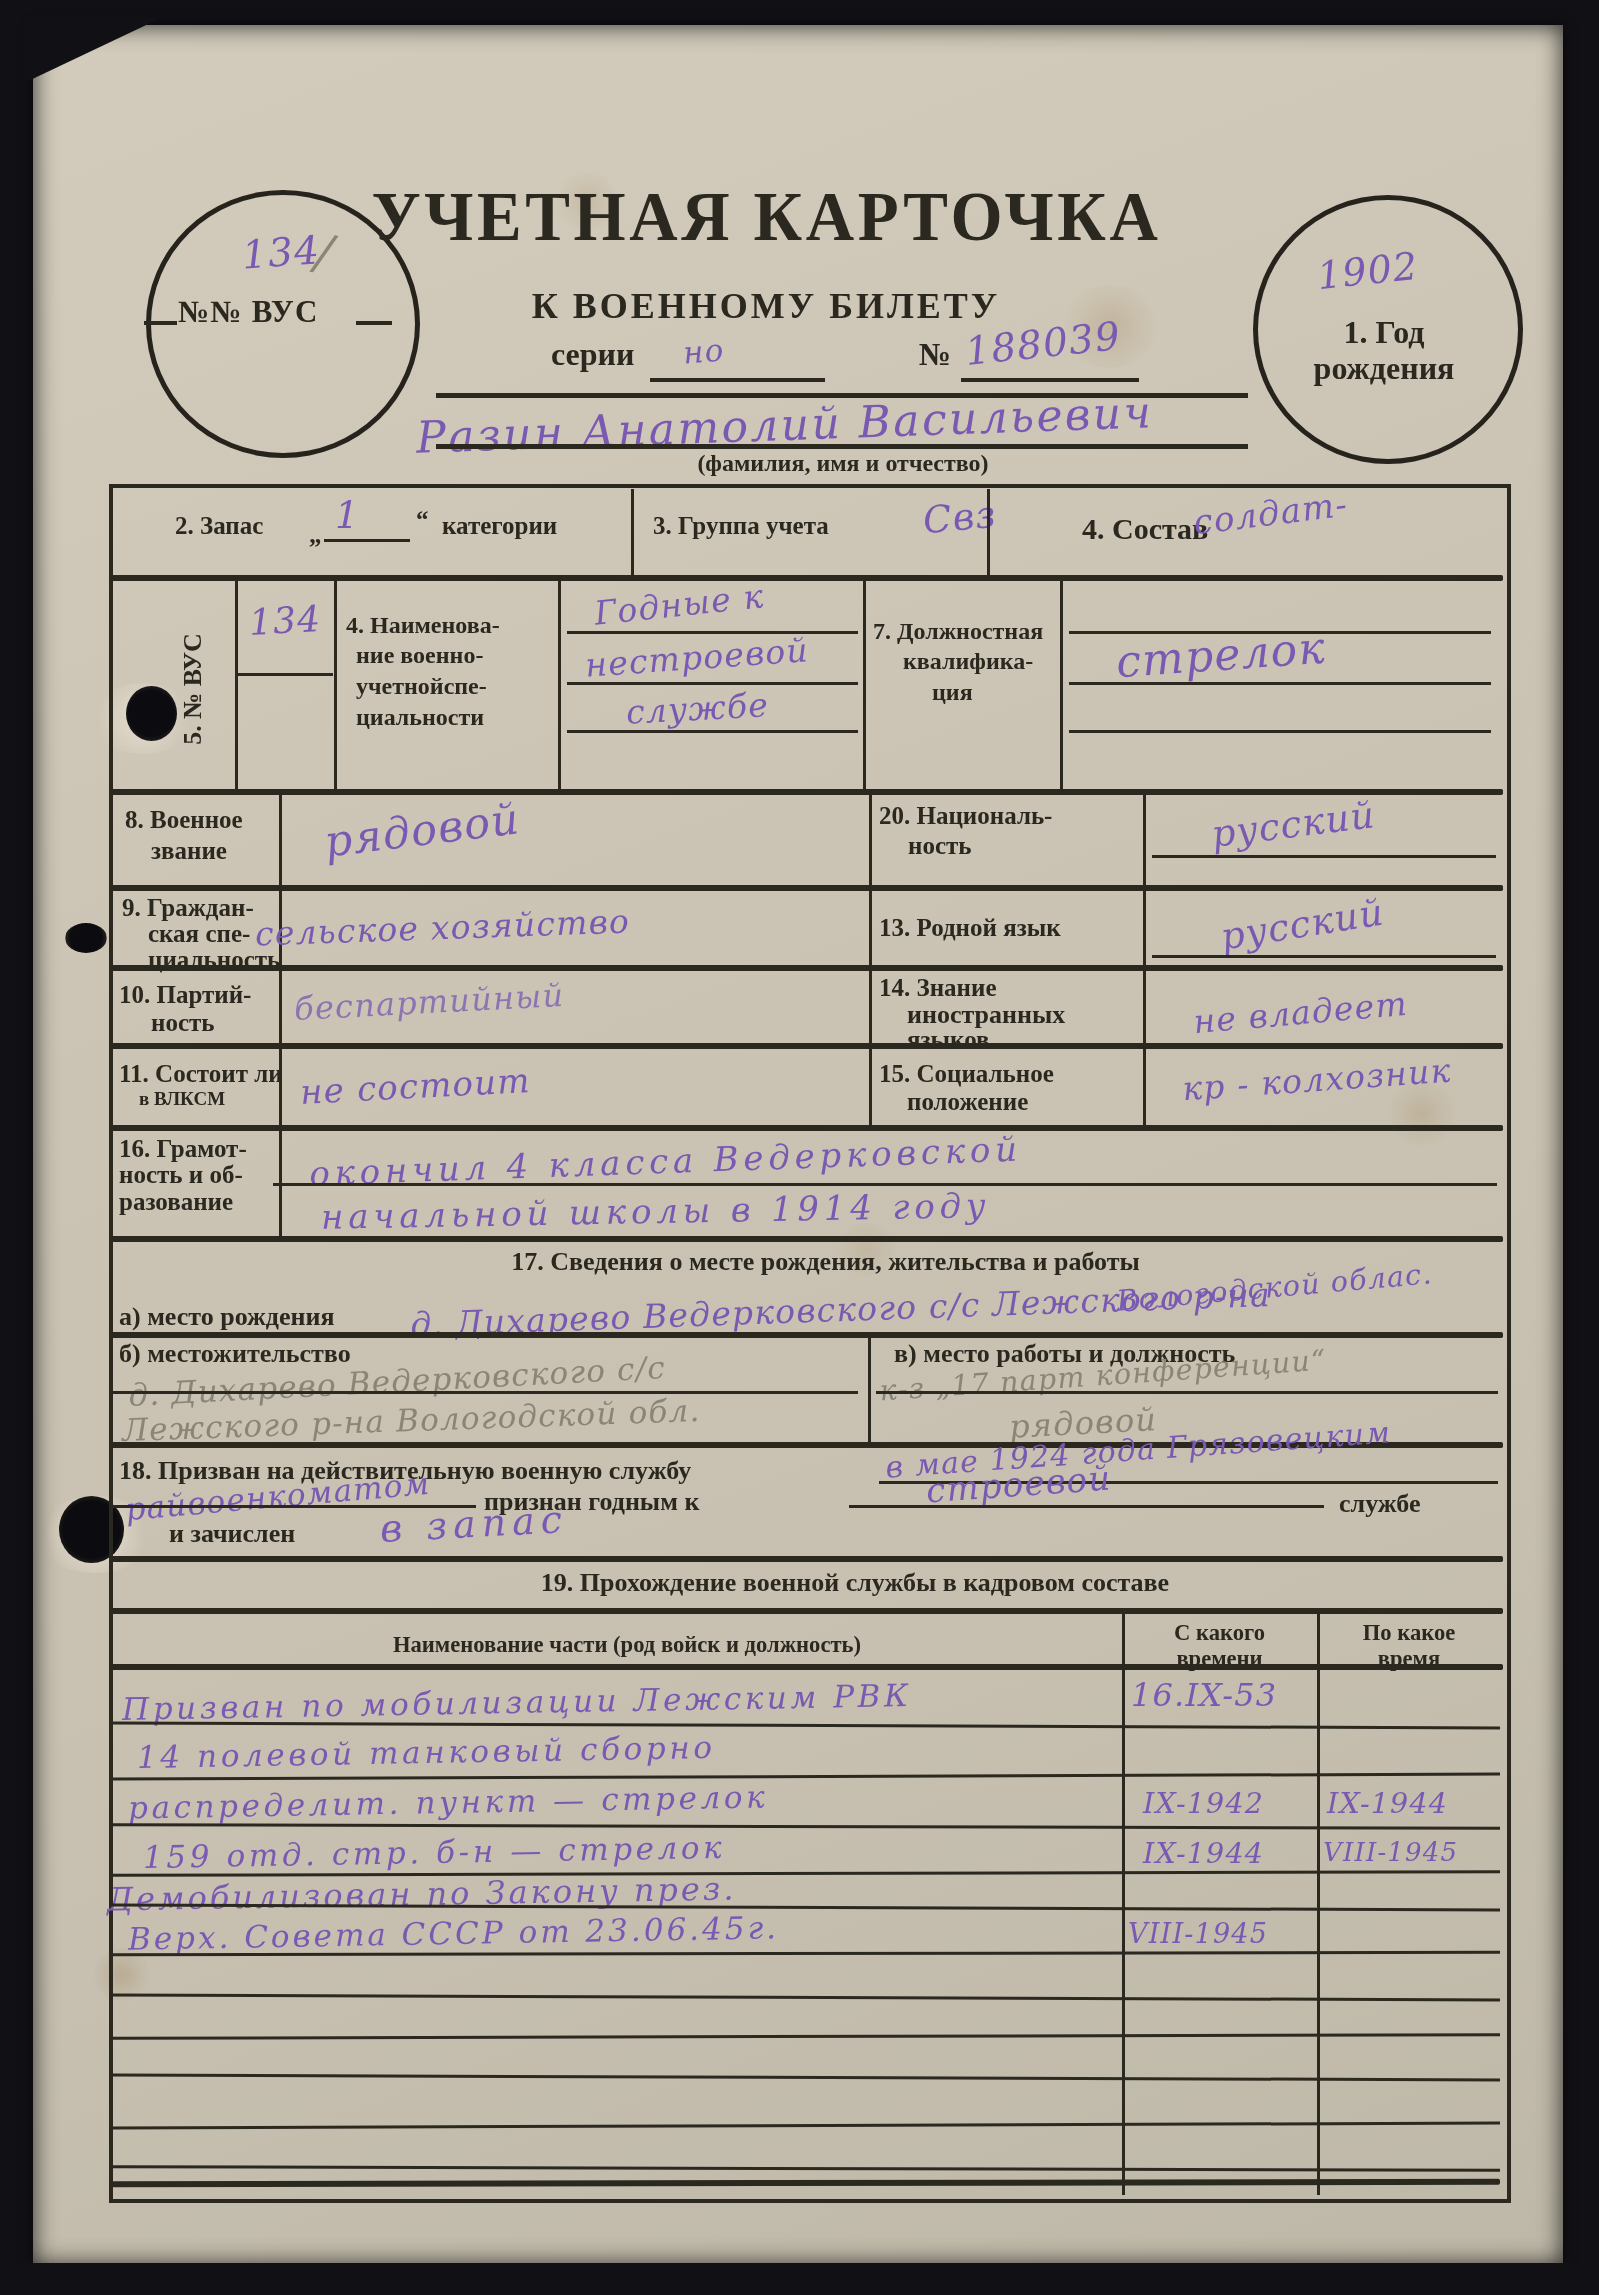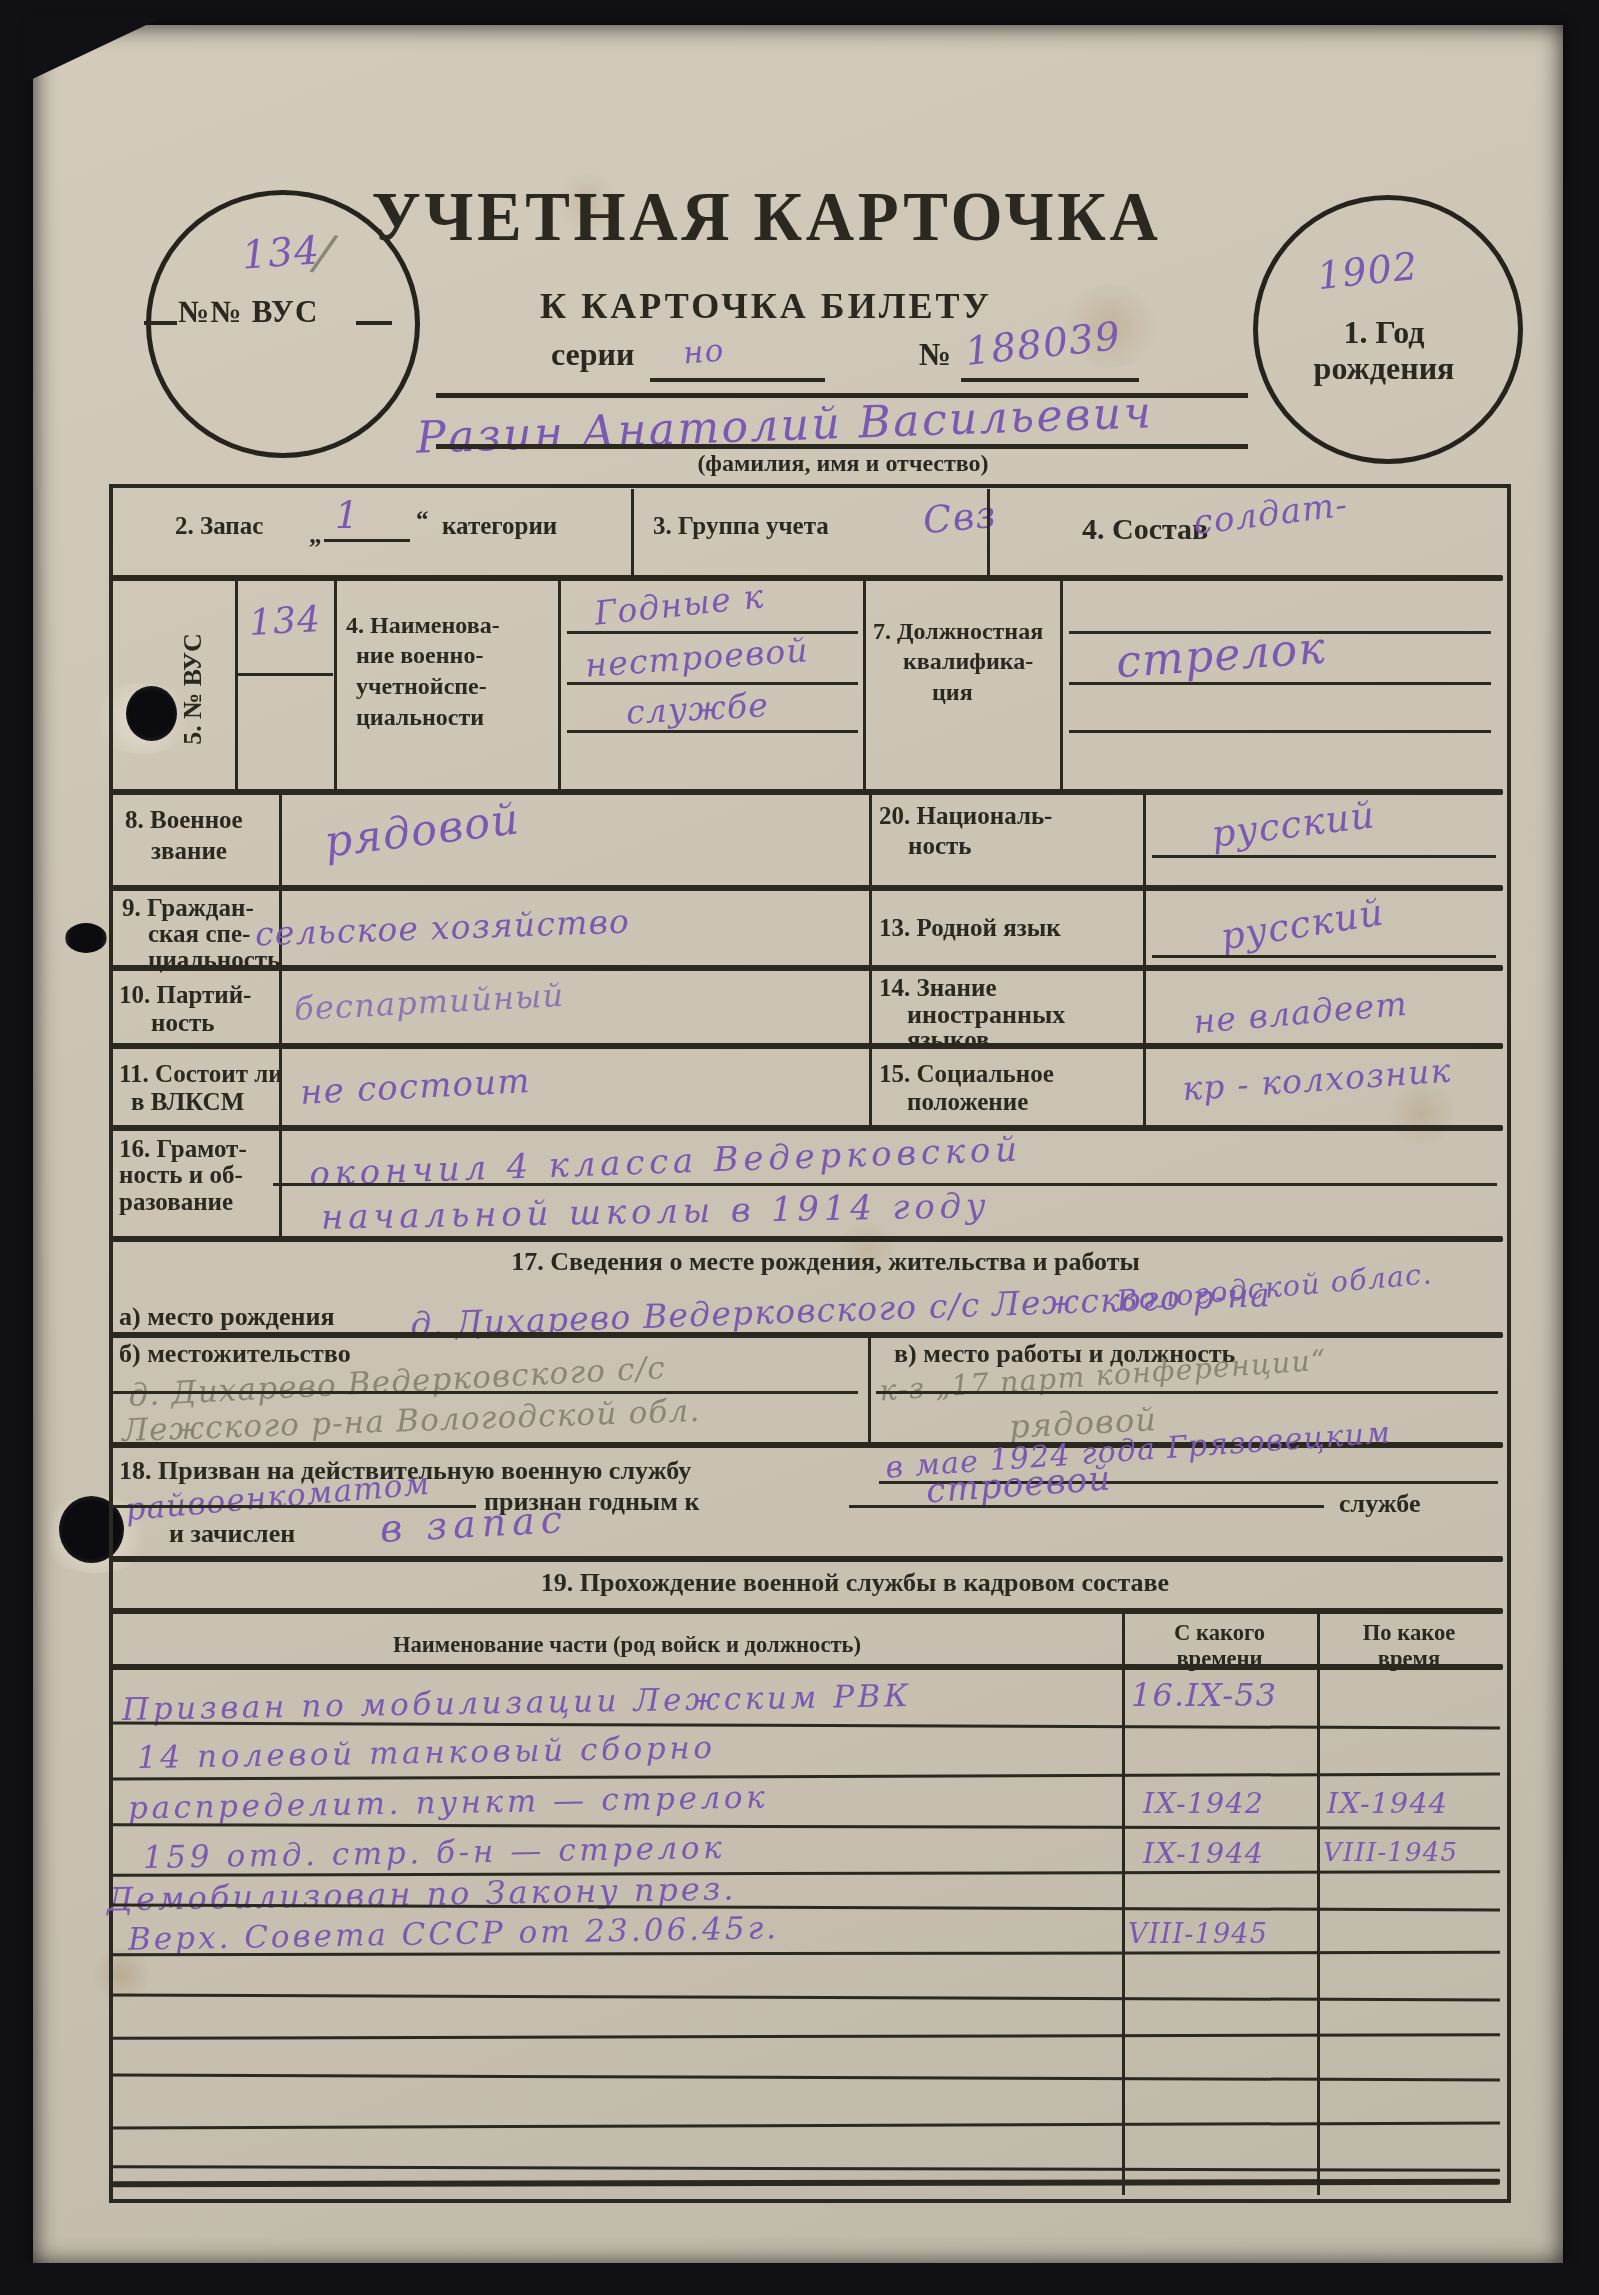--- a/index.html
+++ b/index.html
@@ -44,21 +44,21 @@
   <div class="hole" style="left:65px;top:923px;width:42px;height:30px;"></div>
 
   <div class="circle" style="left:146px;top:190px;width:264px;height:258px;"></div>
   <div class="hw" style="left:242px;top:230px;font-size:39px;transform:rotate(-4deg);">134</div>
   <div class="pc" style="left:316px;top:224px;font-size:48px;transform:rotate(8deg);">/</div>
   <div class="rl" style="left:144px;top:321px;width:33px;height:4.2px;"></div>
   <div class="pr" style="left:178px;top:294px;font-size:31px;letter-spacing:1.2px;">№№ ВУС</div>
   <div class="rl" style="left:356px;top:321px;width:36px;height:4.2px;"></div>
 
   <div class="pr ctr" style="left:333px;top:178px;width:867px;font-size:67px;letter-spacing:3.6px;transform:scaleY(1.05);">УЧЕТНАЯ КАРТОЧКА</div>
-  <div class="pr ctr" style="left:392px;top:285px;width:748px;font-size:36px;letter-spacing:3px;">К КАРТОЧКА БИЛЕТУ</div>
+  <div class="pr ctr" style="left:392px;top:285px;width:748px;font-size:36px;letter-spacing:3px;">К ВОЕННОМУ БИЛЕТУ</div>
 
   <div class="pr" style="left:551px;top:336px;font-size:32px;">серии</div>
   <div class="hw" style="left:683px;top:333px;font-size:31px;transform:rotate(-5deg);">но</div>
   <div class="rl" style="left:650px;top:378px;width:175px;height:4.2px;"></div>
   <div class="pr" style="left:919px;top:336px;font-size:32px;">№</div>
   <div class="hw" style="left:965px;top:321px;font-size:39px;transform:rotate(-6deg);">188039</div>
   <div class="rl" style="left:961px;top:378px;width:178px;height:4.2px;"></div>
 
   <div class="circle" style="left:1253px;top:195px;width:260px;height:259px;"></div>
   <div class="hw" style="left:1317px;top:249px;font-size:38px;transform:rotate(-6deg);">1902</div>
@@ -143,21 +143,21 @@
   <div class="hw" style="left:294px;top:983px;font-size:32px;opacity:.75;transform:rotate(-3deg);">беспартийный</div>
   <div class="vl" style="left:869px;top:971px;height:74px;"></div>
   <div class="pr" style="left:879px;top:974px;font-size:25px;">14. Знание</div>
   <div class="pr" style="left:907px;top:1000px;font-size:26px;">иностранных</div>
   <div class="pr" style="left:907px;top:1026px;font-size:25px;">языков</div>
   <div class="vl" style="left:1143px;top:971px;height:74px;"></div>
   <div class="hw" style="left:1193px;top:993px;font-size:33px;transform:rotate(-5deg);">не владеет</div>
   <div class="rl thick" style="left:109px;top:1043px;width:1394px;"></div>
 
   <div class="pr" style="left:119px;top:1060px;font-size:25px;">11. Состоит ли</div>
-  <div class="pr" style="left:131px;top:1088px;font-size:25px;">в ВЛКСМ</div>
+  <div class="pr" style="left:139px;top:1088px;font-size:19px;">в ВЛКСМ</div>
   <div class="vl" style="left:279px;top:1049px;height:76px;"></div>
   <div class="hw" style="left:300px;top:1066px;font-size:34px;transform:rotate(-3deg);">не состоит</div>
   <div class="vl" style="left:869px;top:1049px;height:76px;"></div>
   <div class="pr" style="left:879px;top:1060px;font-size:25px;">15. Социальное</div>
   <div class="pr" style="left:907px;top:1088px;font-size:25px;">положение</div>
   <div class="vl" style="left:1143px;top:1049px;height:76px;"></div>
   <div class="hw" style="left:1182px;top:1060px;font-size:33px;transform:rotate(-4deg);">кр - колхозник</div>
   <div class="rl thick" style="left:109px;top:1125px;width:1394px;"></div>
 
   <div class="pr" style="left:119px;top:1135px;font-size:25px;text-align:right;">16. Грамот-</div>

